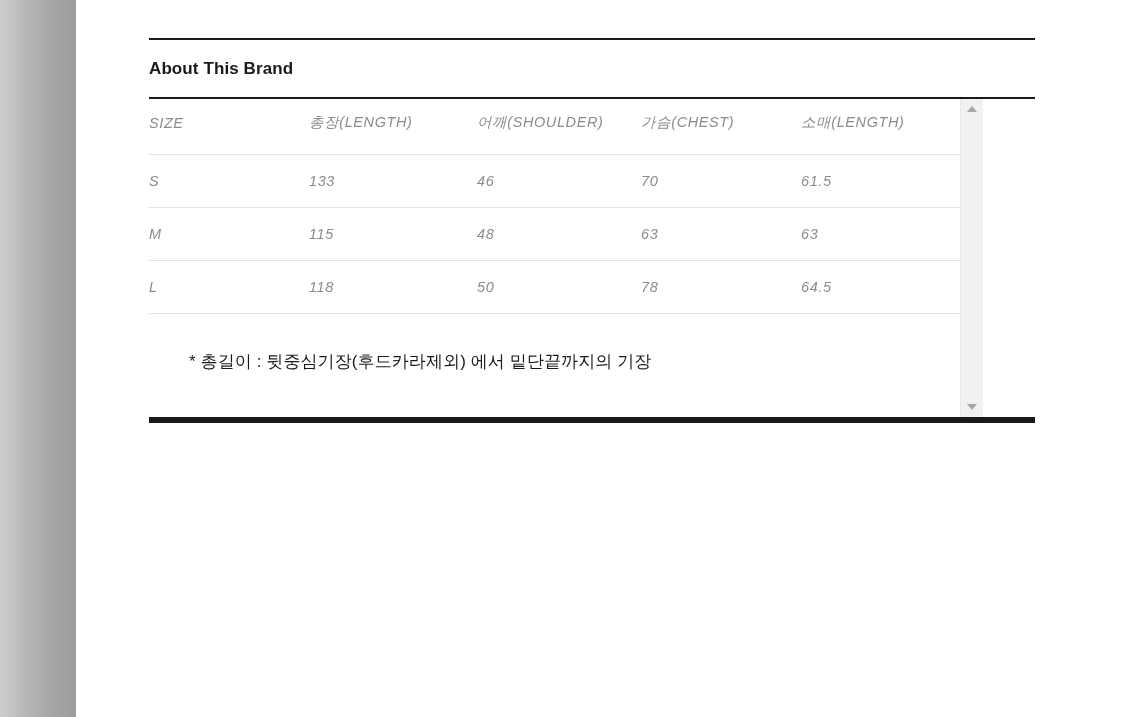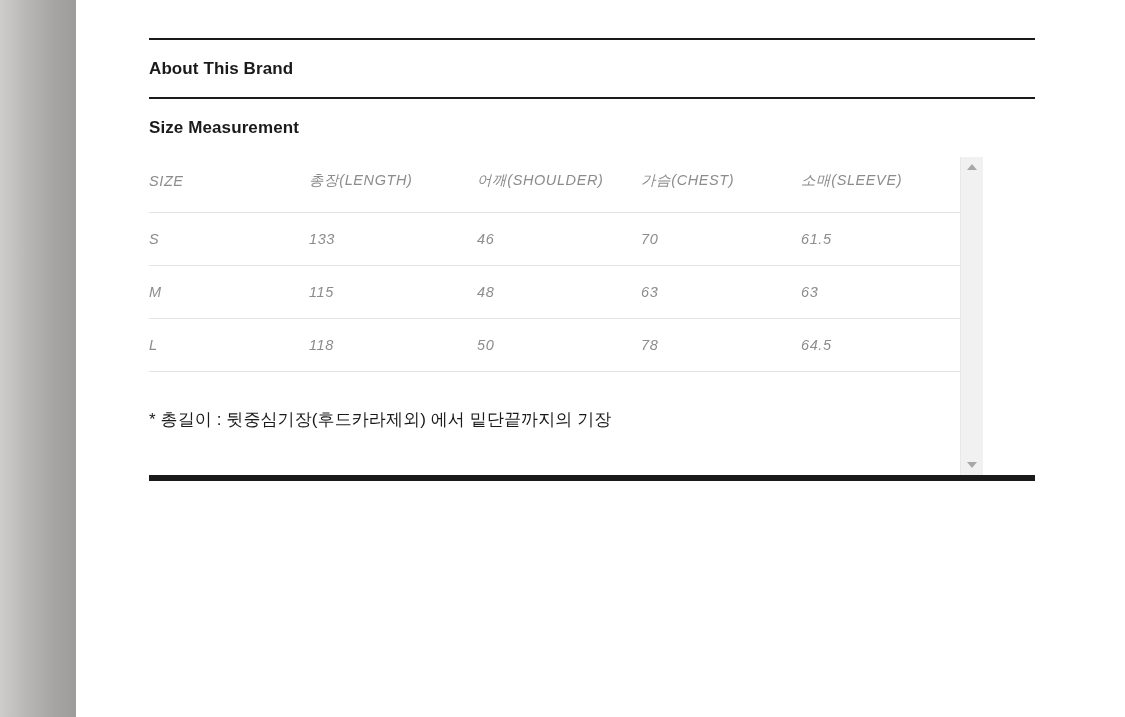--- a/index.html
+++ b/index.html
@@ -104,20 +104,21 @@
   }
   table.size-table tr td:nth-child(4),
   table.size-table tr th:nth-child(4) {
     width: 160px;
   }
   .size-note {
     margin-top: 36px;
     font-size: 17px;
     color: #1a1a1a;
     letter-spacing: 0.1px;
+    margin-left: 40px;
   }
 
   
   .scrollbar {
     position: absolute;
     right: 52px;
     top: 0;
     width: 22px;
     height: 318px;
     background: #f1f1f1;
@@ -168,33 +169,30 @@
 
   <div class="content">
 
     <div class="section-rule" style="margin-top:38px;"></div>
     <div class="accordion-row">
       <span class="section-header">About This Brand</span>
     </div>
 
     <div class="section-rule"></div>
     <div class="size-block">
-      <div class="size-title">
-        <span class="section-header">Size Measurement</span>
-      </div>
 
       <div class="scroll-area">
         <table class="size-table">
           <thead>
             <tr>
               <th>SIZE</th>
               <th>총장(LENGTH)</th>
               <th>어깨(SHOULDER)</th>
               <th>가슴(CHEST)</th>
-              <th>소매(SLEEVE)</th>
+              <th>소매(LENGTH)</th>
             </tr>
           </thead>
           <tbody>
             <tr>
               <td>S</td>
               <td>133</td>
               <td>46</td>
               <td>70</td>
               <td>61.5</td>
             </tr>

